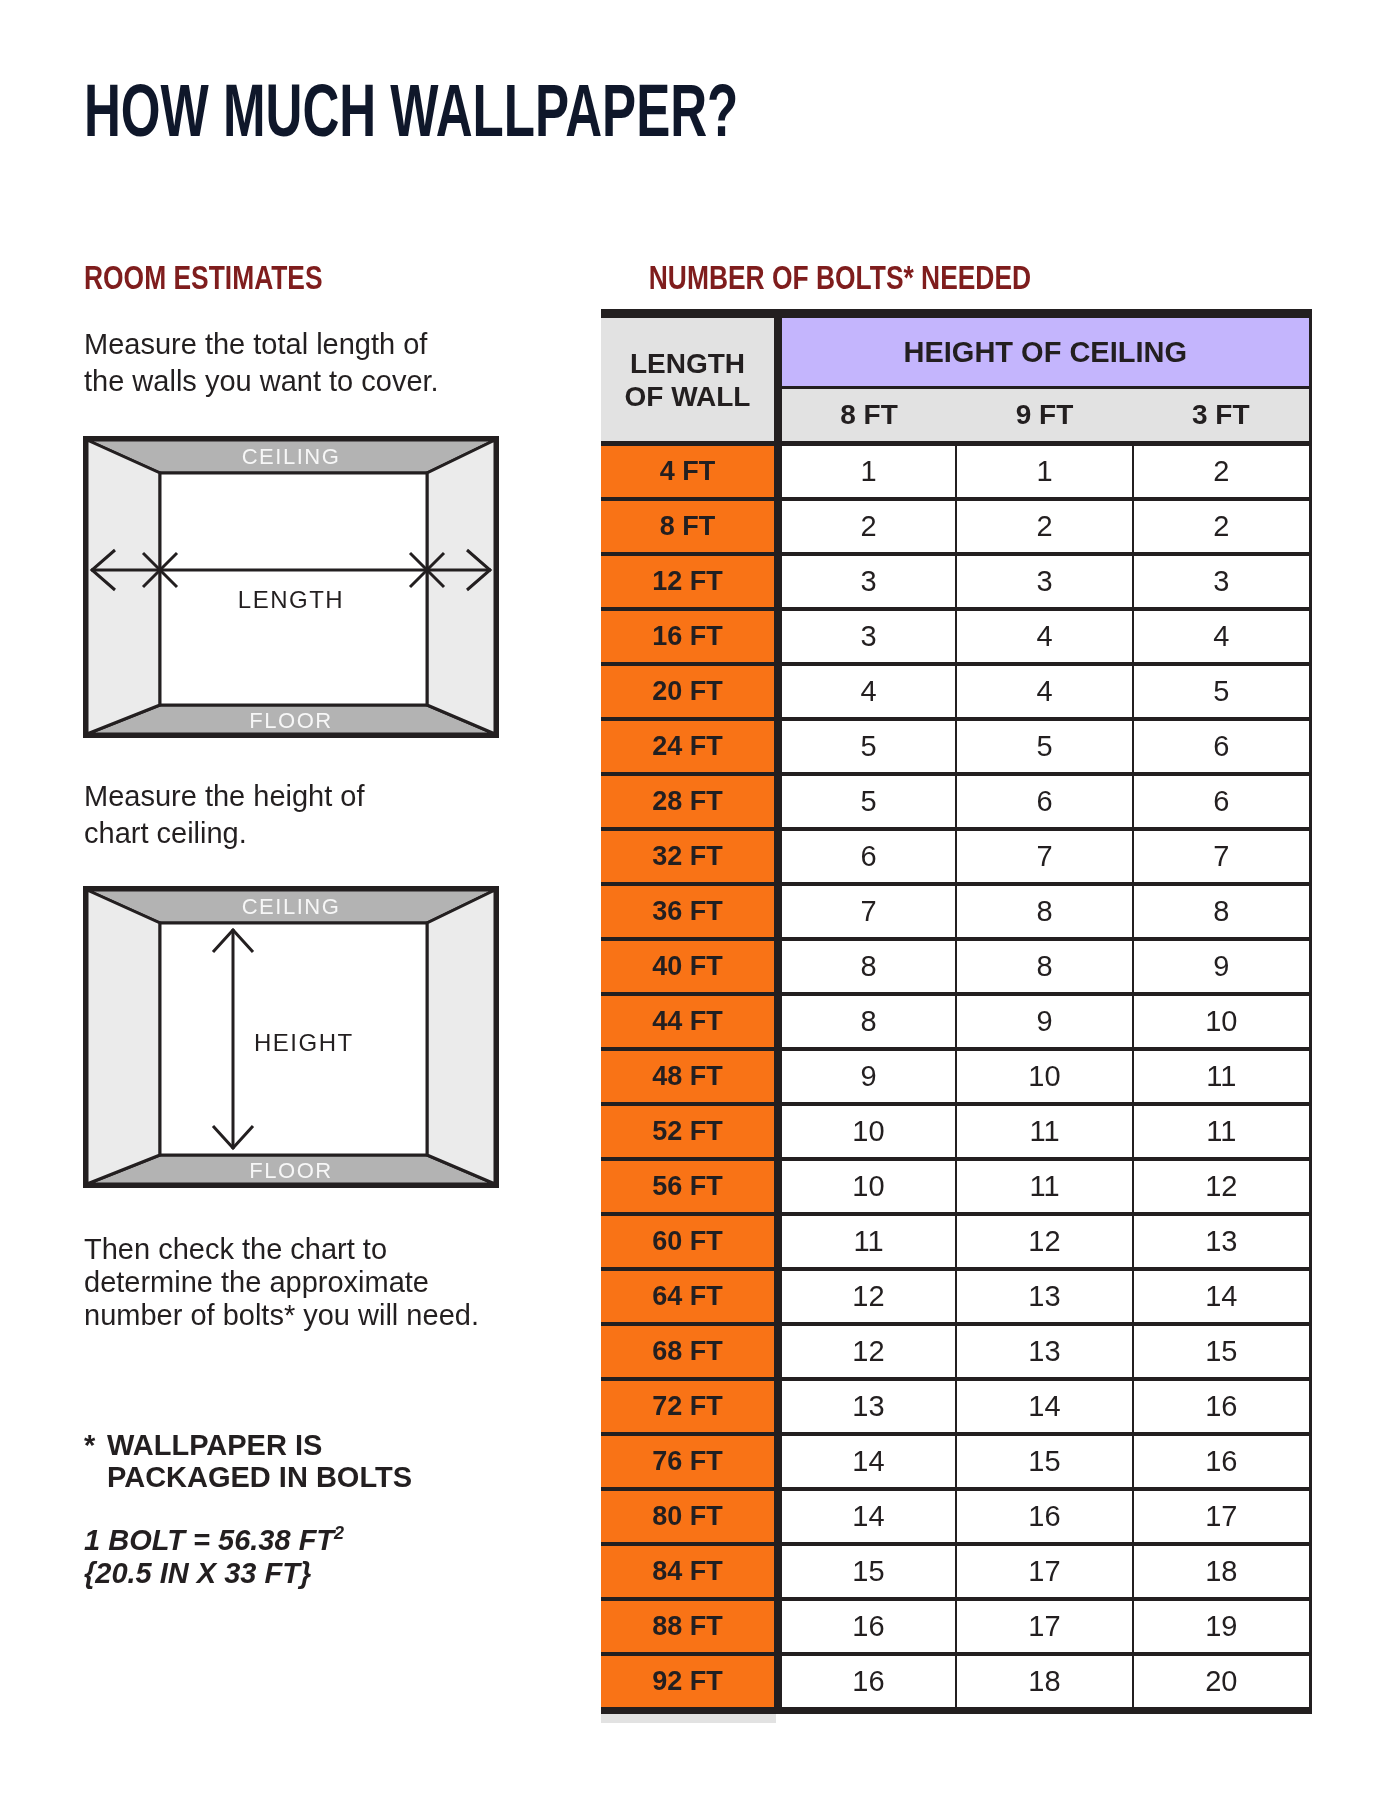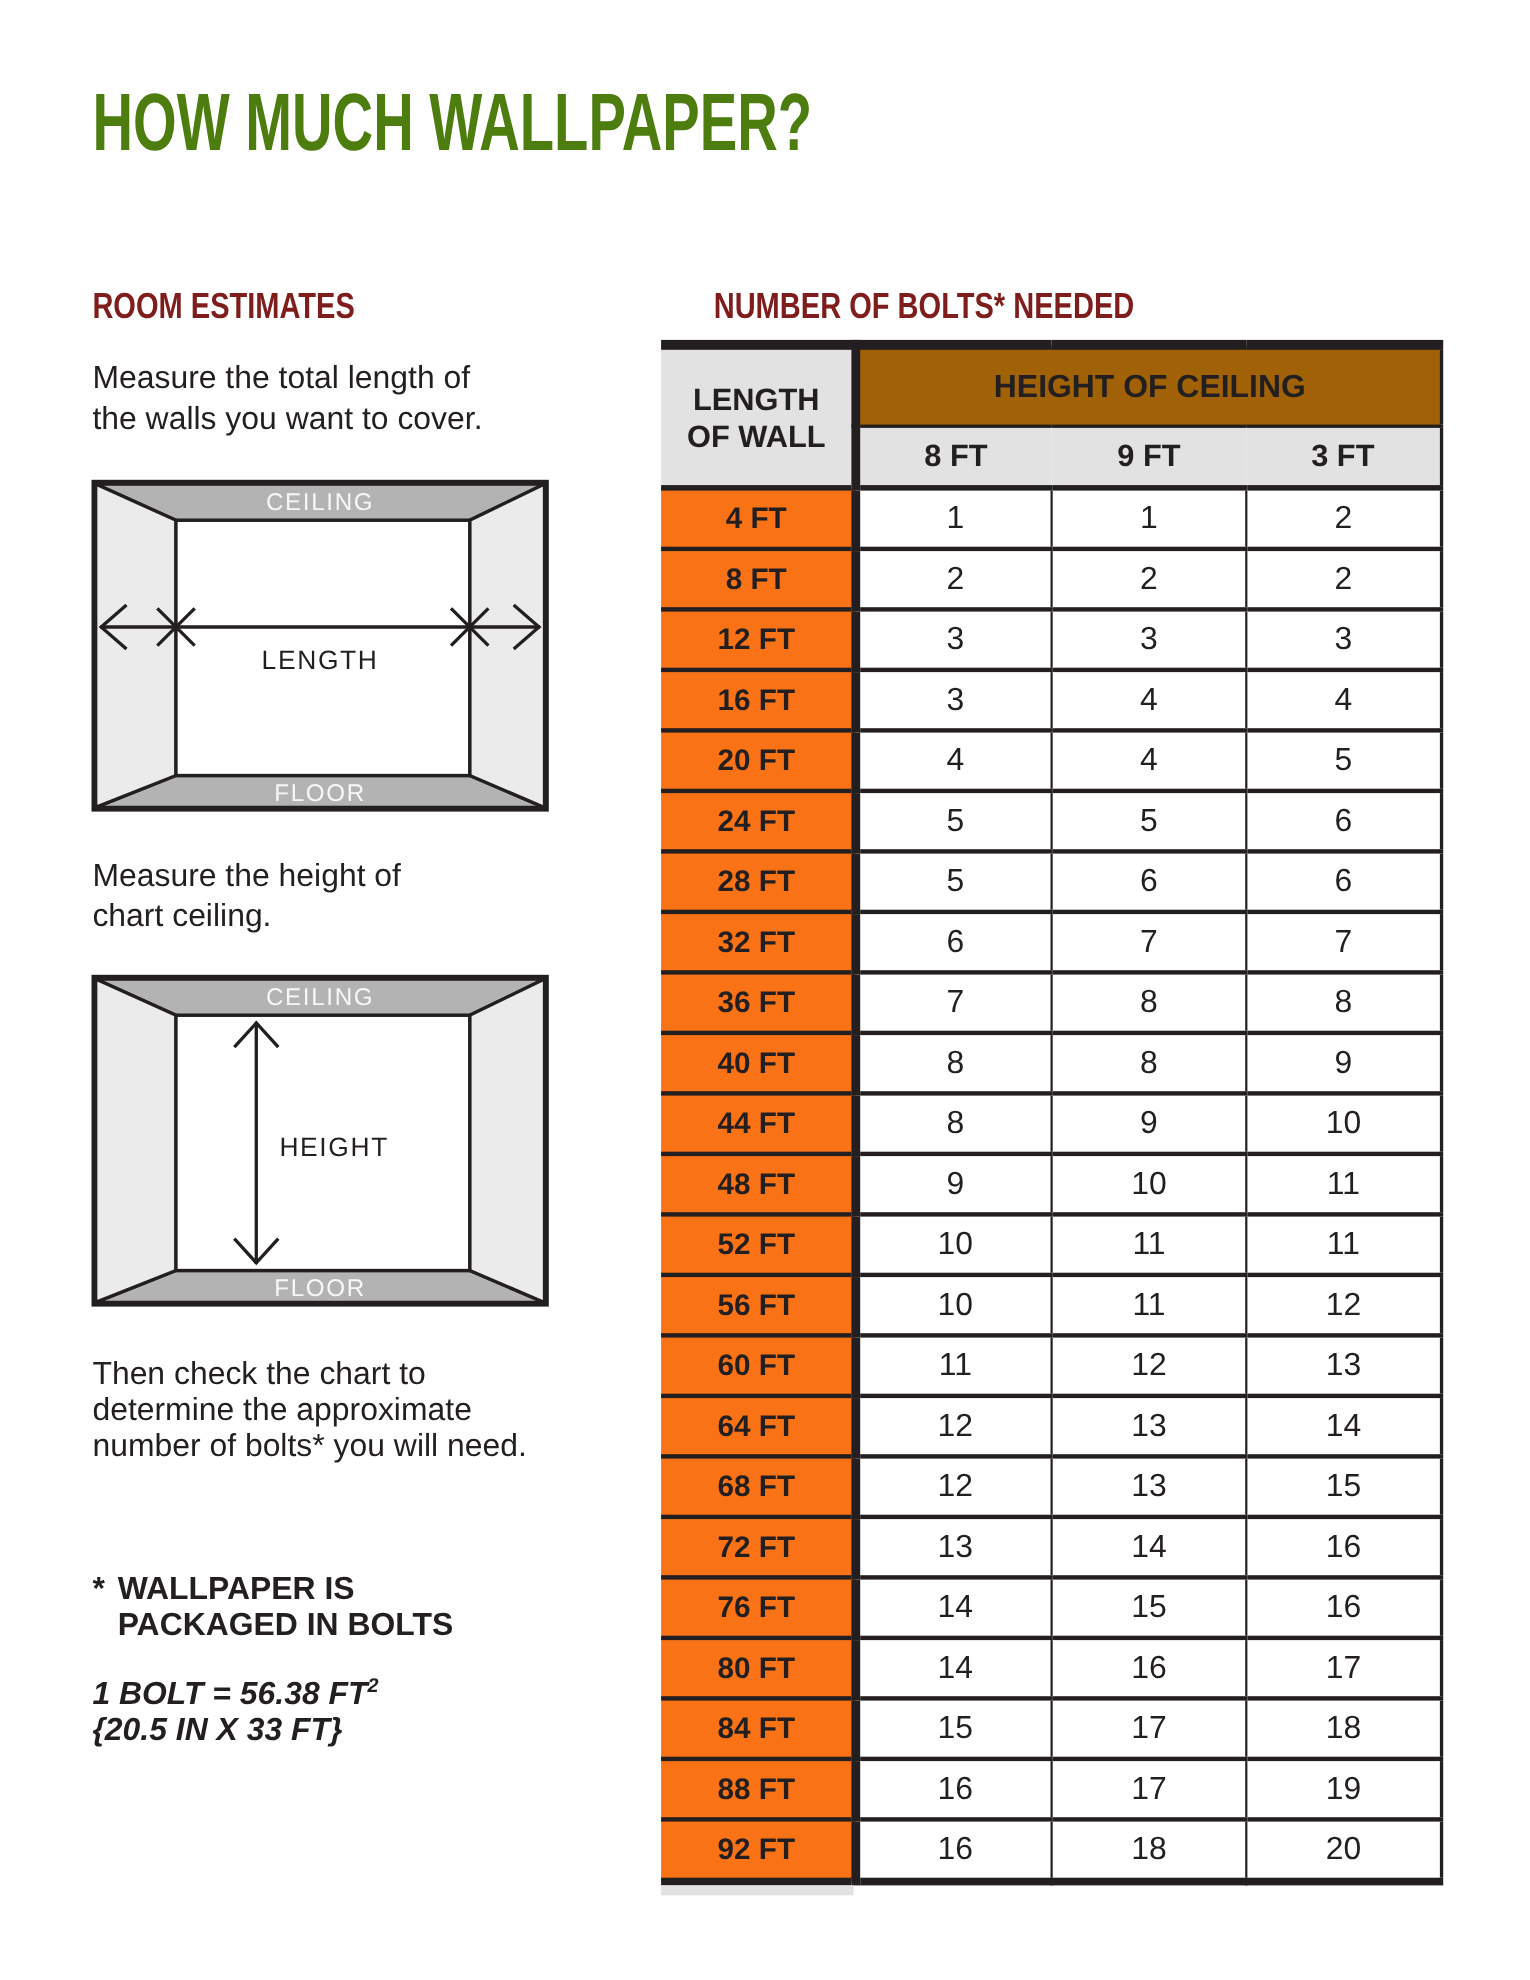--- a/index.html
+++ b/index.html
@@ -5,21 +5,21 @@
   html,body { margin:0; padding:0; background:#ffffff; }
   .page {
     position:relative; width:1391px; height:1800px;
     background:#ffffff; overflow:hidden;
     font-family:"Liberation Sans", sans-serif;
     color:#231f20;
   }
   
   .title {
     position:absolute; left:84px; top:74px;
-    font-size:74px; font-weight:bold; color:#4d7c0f;
+    font-size:74px; font-weight:bold; color:#0f172a;
     white-space:nowrap; line-height:1;
   }
   .title .cond { display:inline-block; transform:scaleX(0.69); transform-origin:0 50%; }
   .blue-head {
     position:absolute; font-size:33px; font-weight:bold; color:#7f1d1d;
     white-space:nowrap; line-height:1;
   }
   .blue-head .cond { display:inline-block; transform:scaleX(0.80); }
   #room-head { left:84px; top:261px; }
   #room-head .cond { transform-origin:0 50%; }
@@ -61,21 +61,21 @@
   table.bolts th, table.bolts td {
     padding:0; text-align:center; vertical-align:middle;
     font-family:"Liberation Sans", sans-serif;
   }
   th.col1hdr {
     background:#e2e2e2; border-right:8px solid #231f20;
     border-bottom:5px solid #231f20;
     font-size:28px; font-weight:bold; line-height:33px;
   }
   th.grouphdr {
-    background:#a16207; border-bottom:3px solid #231f20;
+    background:#c4b5fd; border-bottom:3px solid #231f20;
     height:68px; font-size:29px; font-weight:bold;
   }
   th.subhdr {
     background:#e2e2e2; border-bottom:5px solid #231f20;
     height:52px; font-size:28px; font-weight:bold;
   }
   td.rowlabel {
     background:#f97316; border-right:8px solid #231f20;
     border-bottom:4px solid #231f20;
     height:51px; font-size:27px; font-weight:bold;

